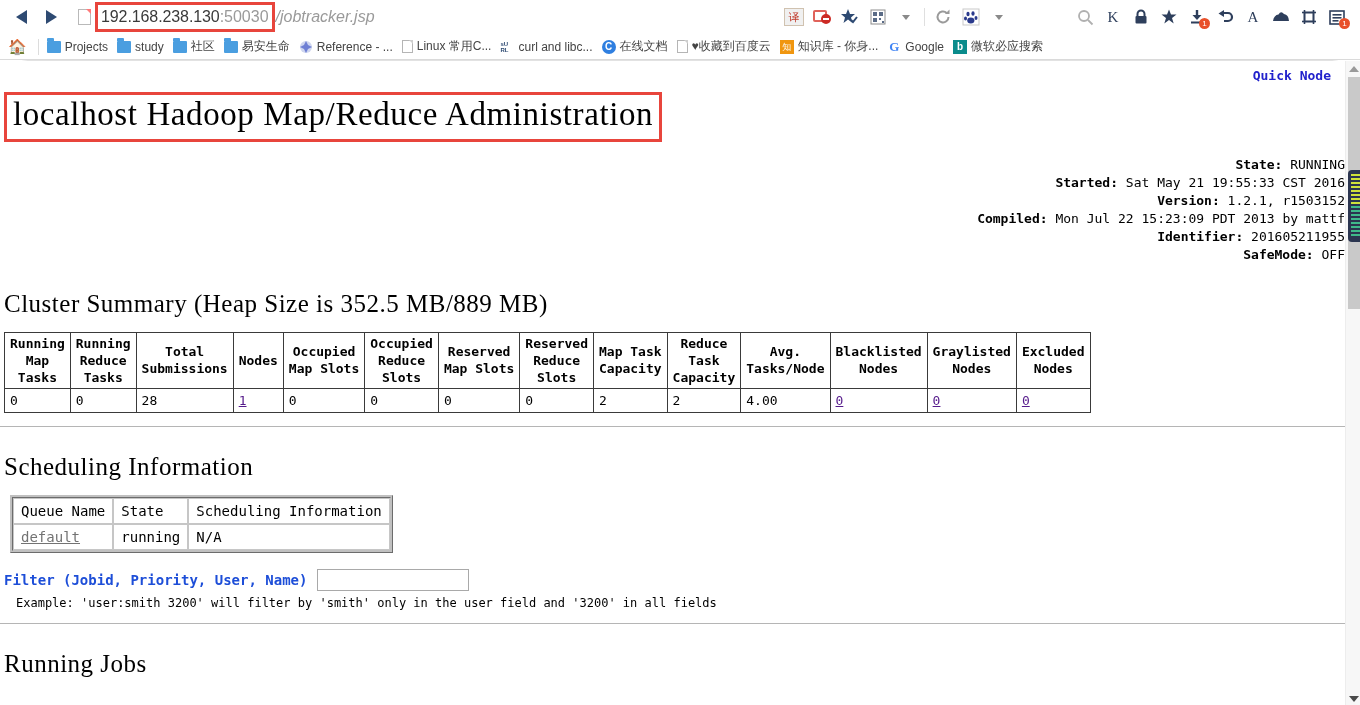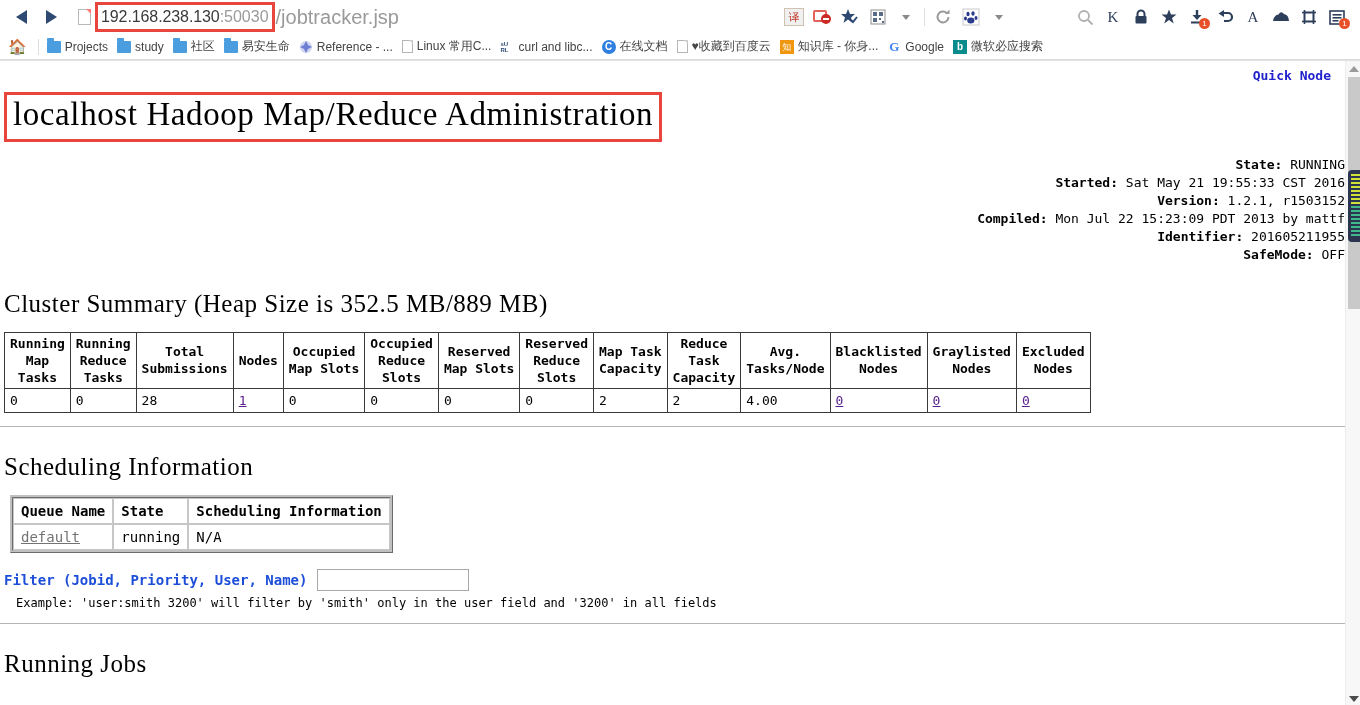--- a/index.html
+++ b/index.html
@@ -9,20 +9,21 @@
     overflow: hidden;
     background: #ffffff;
     font-family: "Liberation Sans", sans-serif;
   }
 
   
   #browser-chrome {
     width: 1360px;
     background: #ffffff;
     border-bottom: 1px solid #e2e2e2;
+    border-radius: 28px;
   }
   #nav-bar {
     height: 34px;
     display: flex;
     align-items: center;
     padding: 0 6px;
     background: #ffffff;
   }
   .nav-btn {
     width: 30px; height: 28px;
@@ -66,23 +67,24 @@
     height: 30px;
   }
   #url-host {
     font-size: 16px;
     color: #3a3a3a;
     font-family: "Liberation Sans", sans-serif;
     letter-spacing: -0.1px;
   }
   #url-port { font-size: 16px; color: #9a9a9a; }
   #url-path {
-    font-size: 20px;
+    font-size: 16px;
     color: #9a9a9a;
     margin-left: 1px;
+    font-style: italic;
   }
 
   #nav-right {
     margin-left: auto;
     display: flex;
     align-items: center;
     gap: 2px;
     padding-right: 4px;
   }
   .chrome-ico {
@@ -296,21 +298,21 @@
     font-family: "DejaVu Sans Mono", monospace;
     font-size: 14px;
   }
   table.qtab th, table.qtab td {
     border: 1px solid #c6c6c6;
     padding: 4px 7px;
     color: #000;
     text-align: left;
     font-weight: normal;
   }
-  table.qtab th { font-weight: bold; margin-left: 16px; }
+  table.qtab th { font-weight: normal; margin-left: 16px; }
   table.qtab a { color: #737373; }
 
   #filter-row {
     margin: 16px 0 0 4px;
     display: flex;
     align-items: center;
     font-family: "DejaVu Sans Mono", monospace;
     font-size: 14px;
   }
   #filter-label { font-weight: bold; color: #1d4ed8; }

